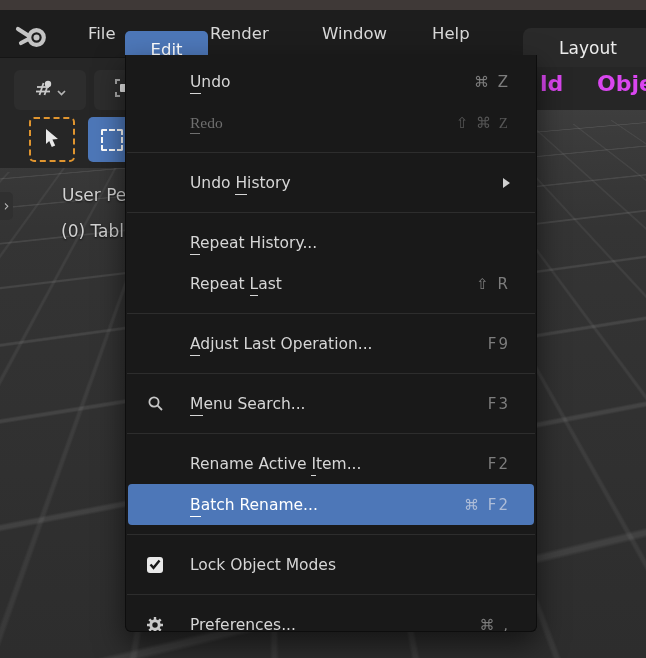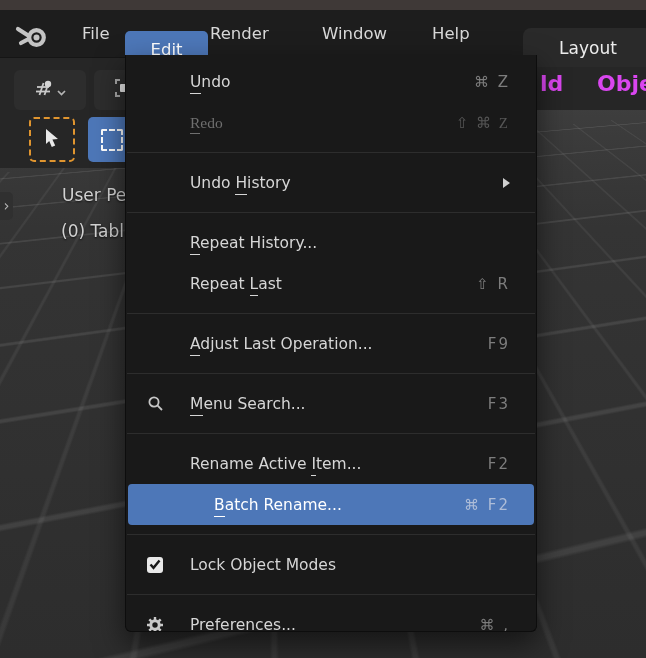--- a/index.html
+++ b/index.html
@@ -13,21 +13,21 @@
   
   .topstrip { position:absolute; left:0; top:0; width:646px; height:10px; background:var(--topstrip,#3f3937); }
 
   
   .topbar { position:absolute; left:0; top:10px; width:646px; height:47px; background:var(--topbar_bg,#1d1d1d); z-index:30; }
   .logo { position:absolute; left:14px; top:9px; width:36px; height:32px; display:flex; align-items:center; justify-content:center; }
   .tb-item {
     position:absolute; top:0; height:47px; display:flex; align-items:center;
     color:#d8d8d8; font-size:16.5px; cursor:default;
   }
-  .tb-file   { left:82px;text-align:center; }
+  .tb-file   { left:88px;text-align:center; }
   .tb-render { left:210px; }
   .tb-window { left:322px; }
   .tb-help   { left:432px; }
   .tb-edit {
     position:absolute; left:125px; top:21px; width:83px; height:36px;
     background:var(--accent,#4d77b8); border-radius:5px 5px 0 0;
     display:flex; align-items:center; justify-content:center;
     color:#ffffff; font-size:16.5px;
   }
   .ws-tab {
@@ -91,21 +91,21 @@
     padding:6px 0; overflow:hidden;
   }
   .mi {
     height:41px; margin:0 2px; padding:0 24px 0 16px; border-radius:4px;
     display:flex; align-items:center; color:#d6d6d6; font-size:15.5px; white-space:nowrap;text-align:right;
   }
   .mi .ic { width:22px; height:18px; margin-right:24px; display:flex; align-items:center; justify-content:center; flex:none; }
   .mi .lbl { display:inline-block; }
   .mi .lbl .u { border-bottom:1.5px solid currentColor; padding-bottom:2px; }
   .mi .sc { margin-left:auto; color:#7d7d7d; font-size:15px; letter-spacing:2px; }
-  .mi.hl { background:var(--accent,#4d77b8); color:#ffffff;gap:24px; }
+  .mi.hl { background:var(--accent,#4d77b8); color:#ffffff; }
   .mi.hl .sc { color:#aebdd8; }
   .mi.dis { color:#6f6f6f;font-family:Liberation Serif, serif; }
   .mi.dis .sc { color:#565656; }
   .msep { border-top:1px solid #2d2d2d; margin:9px 1px; }
   .subarrow { margin-left:auto; width:0; height:0; border-left:7px solid #cfcfcf; border-top:5px solid transparent; border-bottom:5px solid transparent; }
   .cb { width:16px; height:16px; background:#e9e9e9; border-radius:3px; display:flex; align-items:center; justify-content:center; }
 
   
   .tooltip {
     position:absolute; left:222px; top:528px; width:391px; height:53px; z-index:50;

